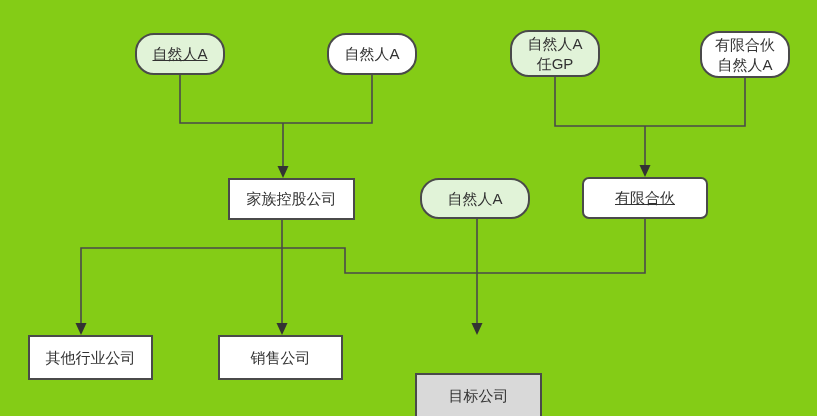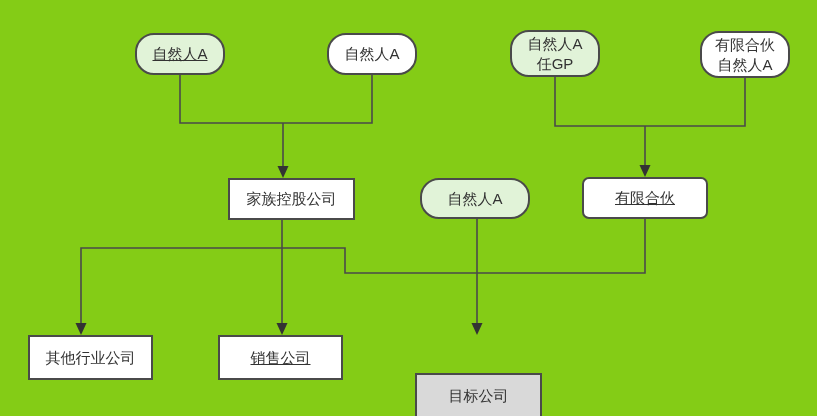--- a/index.html
+++ b/index.html
@@ -66,21 +66,21 @@
   </div>
 
   <div class="node round" style="left:582px;top:177px;width:126px;height:42px;">
     <span>有限合伙</span>
   </div>
 
   <div class="node" style="left:28px;top:335px;width:125px;height:45px;">
     <span>其他行业公司</span>
   </div>
 
-  <div class="node" style="left:218px;top:335px;width:125px;height:45px;text-decoration:underline;">
+  <div class="node" style="left:218px;top:335px;width:125px;height:45px;">
     <span>销售公司</span>
   </div>
 
   <div class="node gray" style="left:415px;top:335px;width:127px;height:45px;margin-top:38px;">
     <span>目标公司</span>
   </div>
 
 </div>
 
 </body></html>

